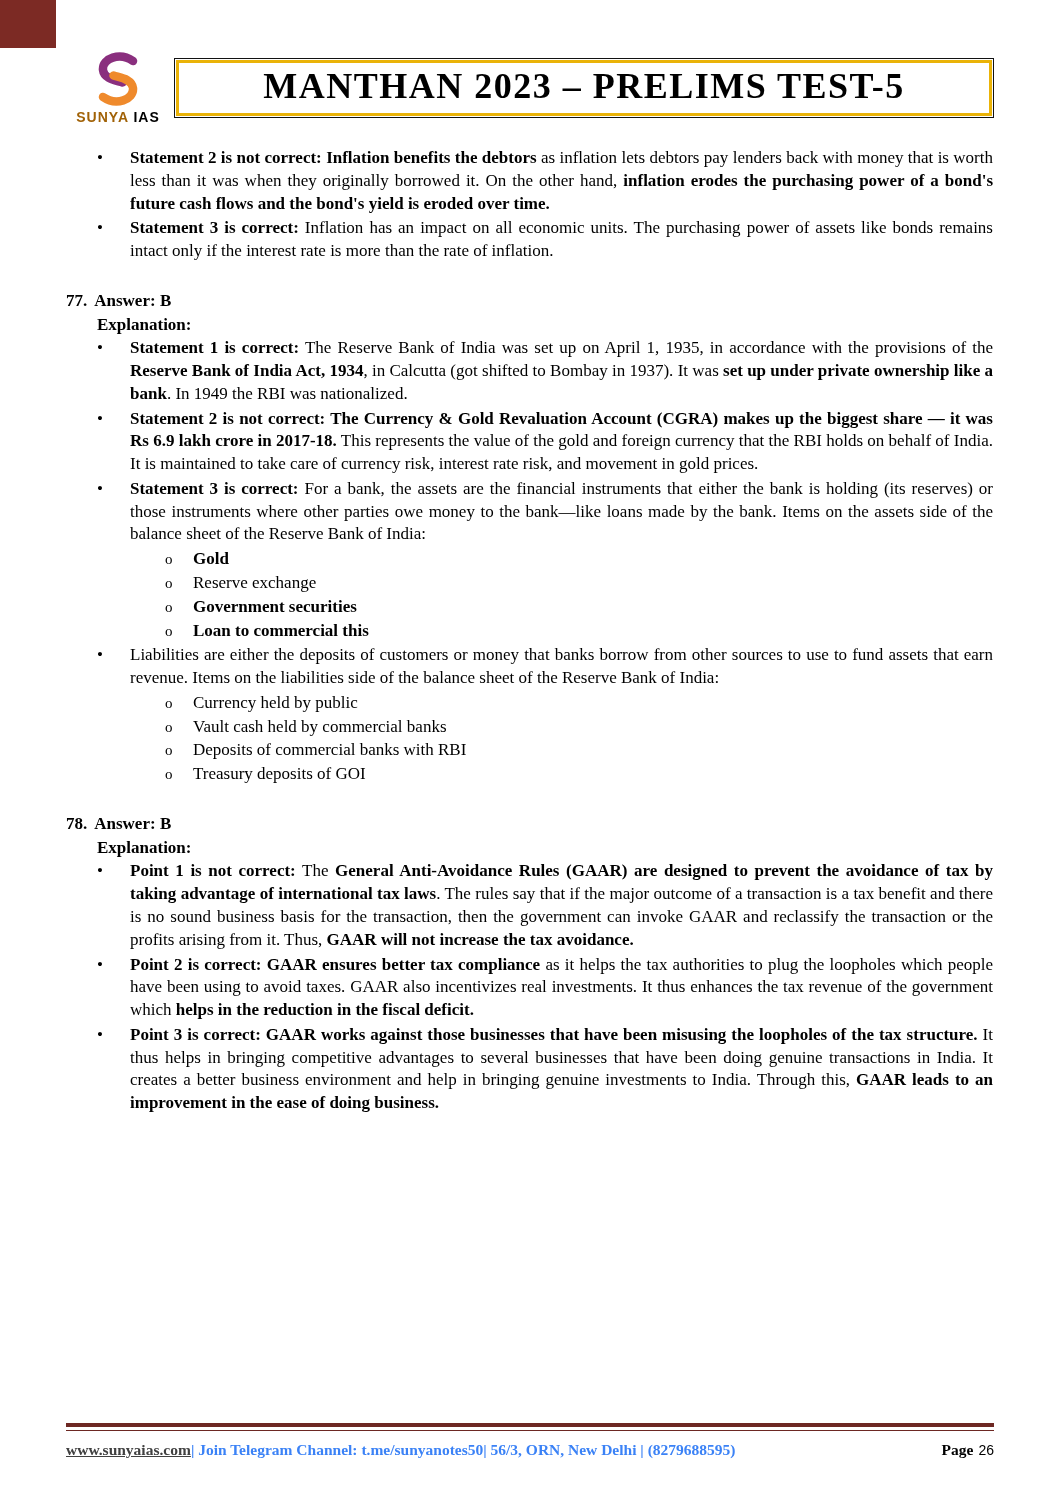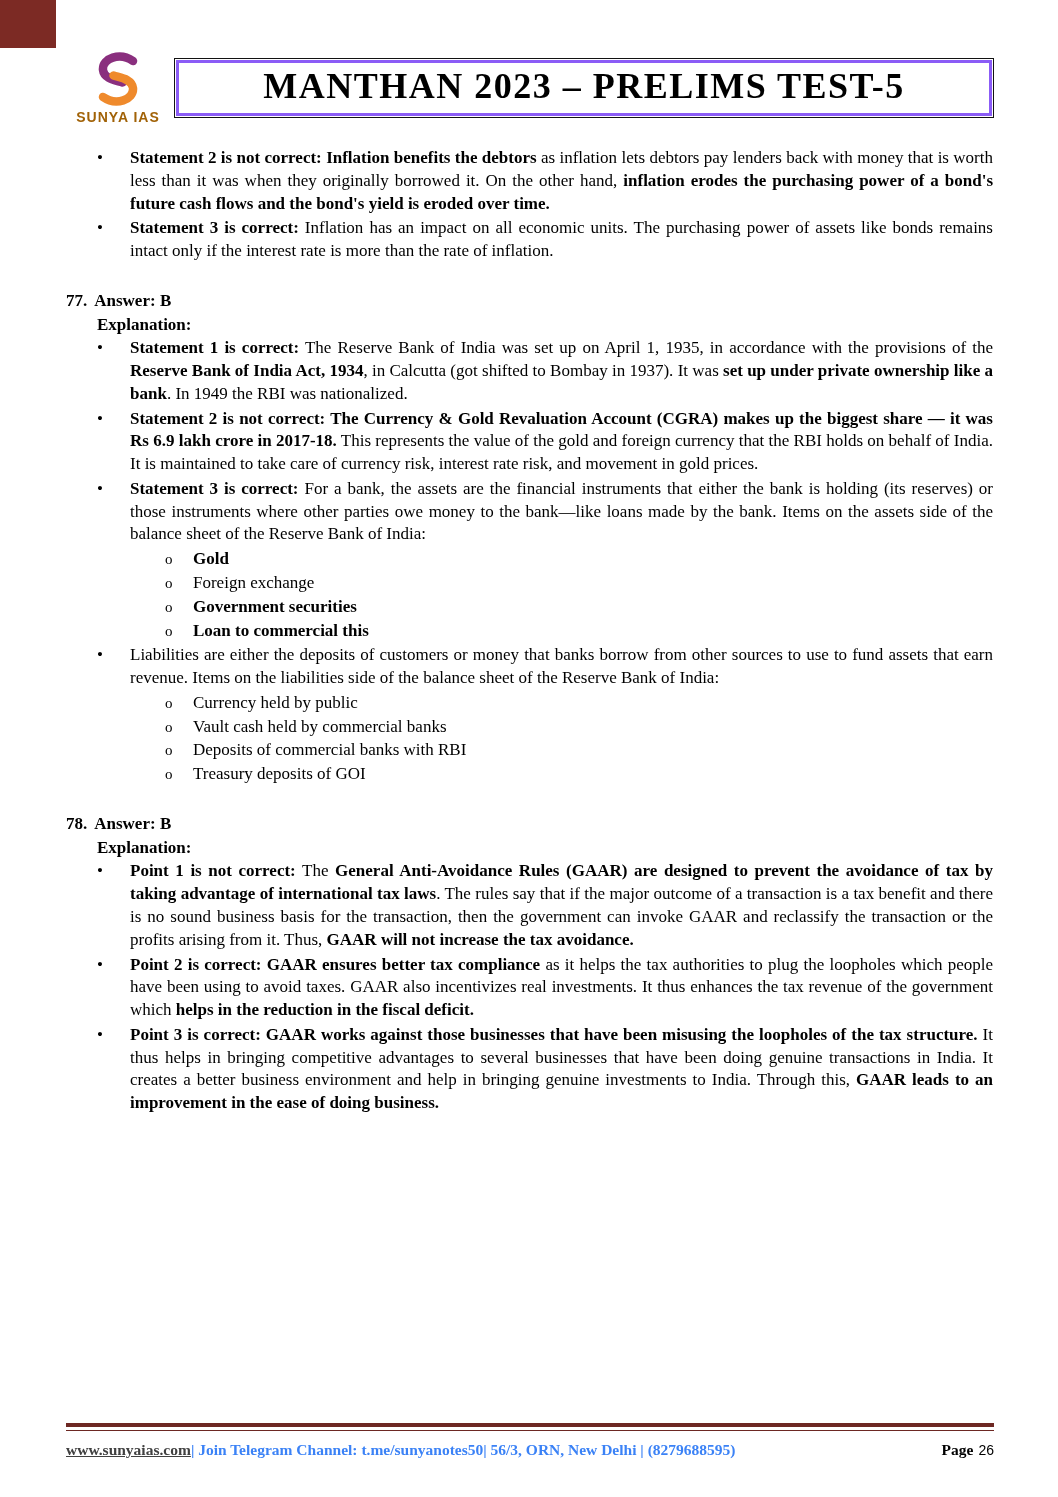--- a/index.html
+++ b/index.html
@@ -37,25 +37,25 @@
     gap: 1px;
   }
   .logo-caption {
     font-family: "Liberation Sans", sans-serif;
     font-size: 14px;
     font-weight: bold;
     letter-spacing: 1px;
     white-space: nowrap;
   }
   .logo-brand { color: #a16207; }
-  .logo-suffix { color: #a16207; }
+  .logo-suffix { color: #000000; }
   .title-box {
     flex: 1;
     margin-left: 10px;
-    border: 3px solid #8b5cf6;
+    border: 3px solid #eab308;
     outline: 1px solid #121212;
     outline-offset: 1px;
     text-align: center;
     padding: 2px 4px 6px;
     background: #fff;
   }
   .title-box h1 {
     margin: 0;
     font-size: 36px;
     font-weight: bold;
@@ -171,21 +171,21 @@
             <span class="bm">•</span>
             <div class="bt"><span class="bold">Statement 3 is correct:</span><span> For a bank, the assets are the financial instruments that either the bank is holding (its reserves) or those instruments where other parties owe money to the bank—like loans made by the bank. Items on the assets side of the balance sheet of the Reserve Bank of India:</span></div>
           </div>
           <div class="sublist">
             <div class="subitem">
               <span class="sm">o</span>
               <span class="st bold">Gold</span>
             </div>
             <div class="subitem">
               <span class="sm">o</span>
-              <span class="st">Foreign exchange</span>
+              <span class="st">Reserve exchange</span>
             </div>
             <div class="subitem">
               <span class="sm">o</span>
               <span class="st bold">Government securities</span>
             </div>
             <div class="subitem">
               <span class="sm">o</span>
               <span class="st bold">Loan to commercial this</span>
             </div>
           </div>

